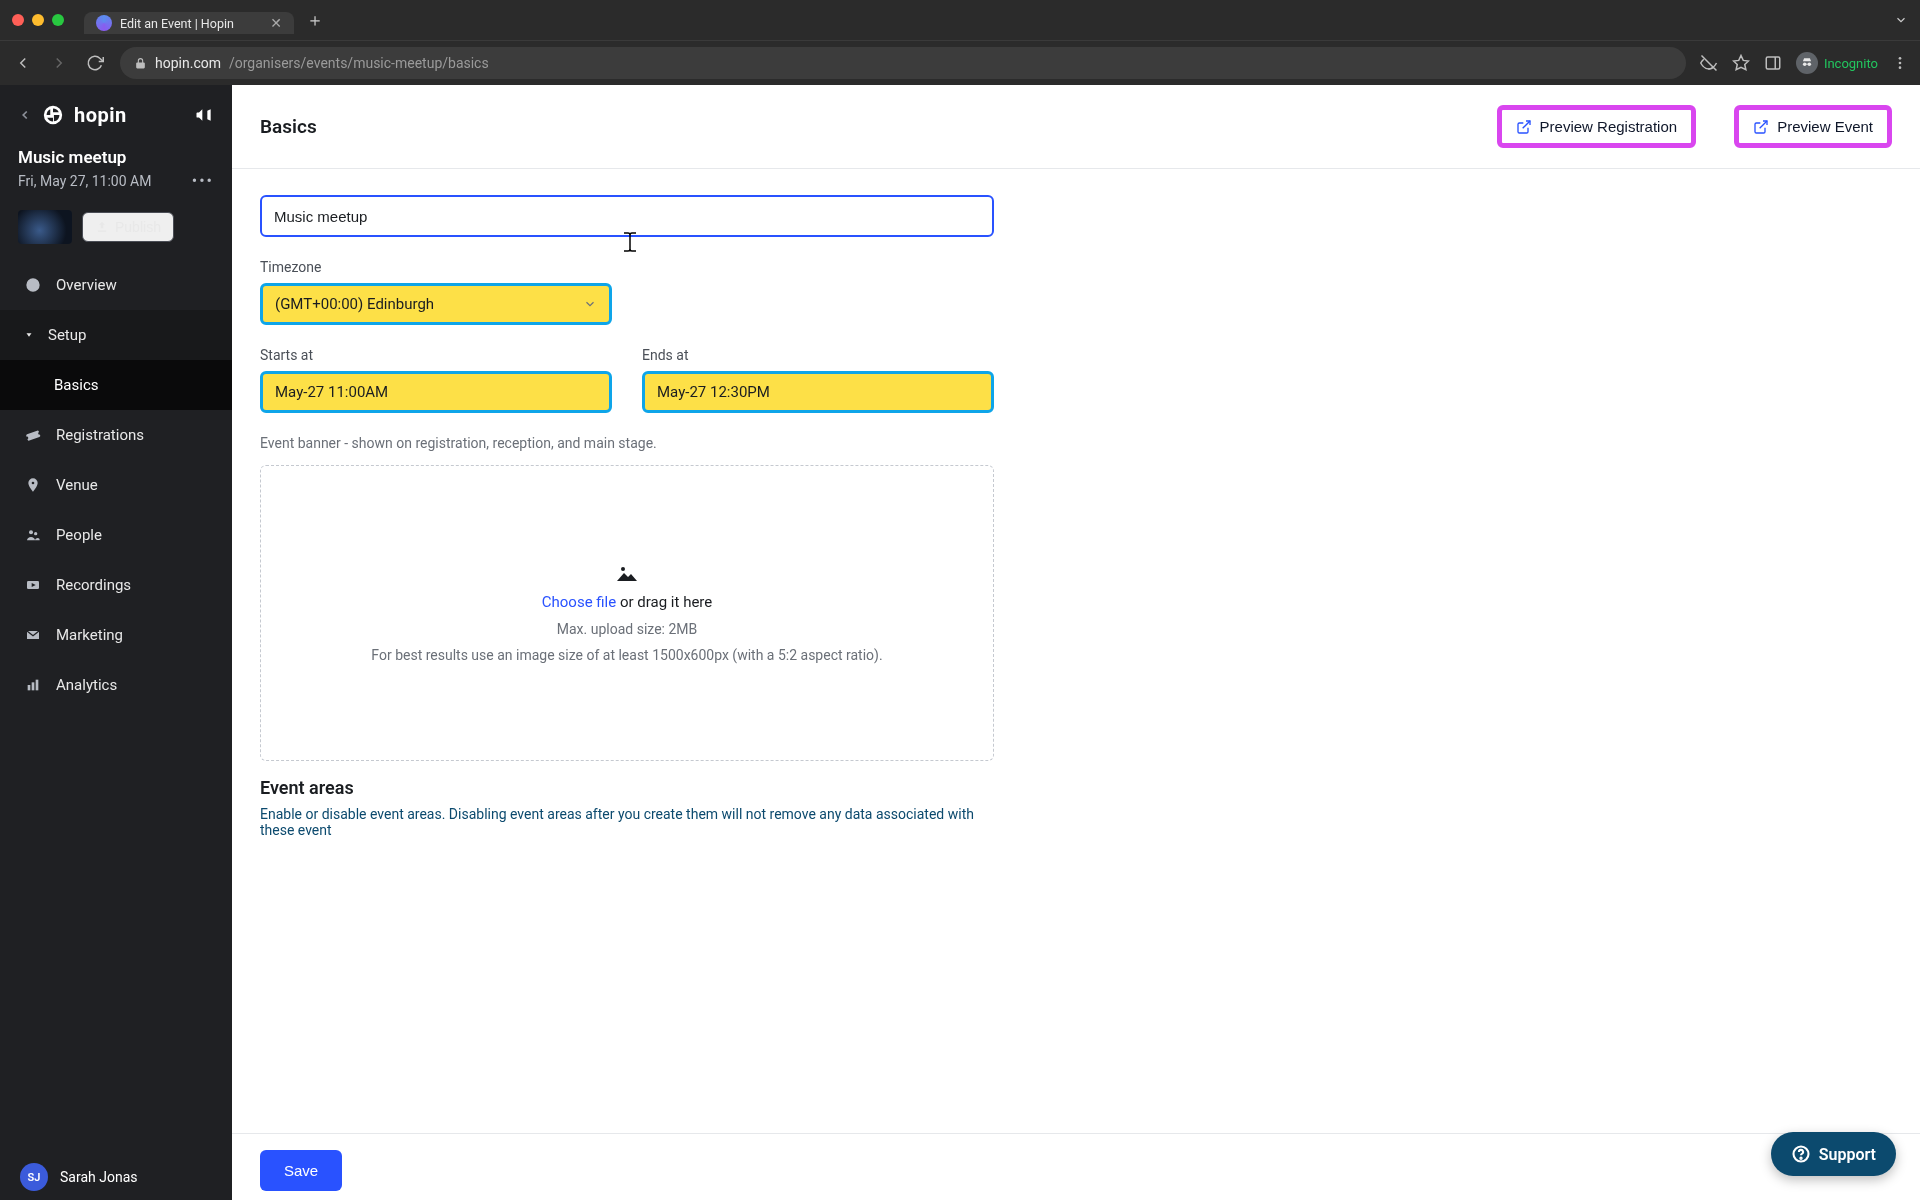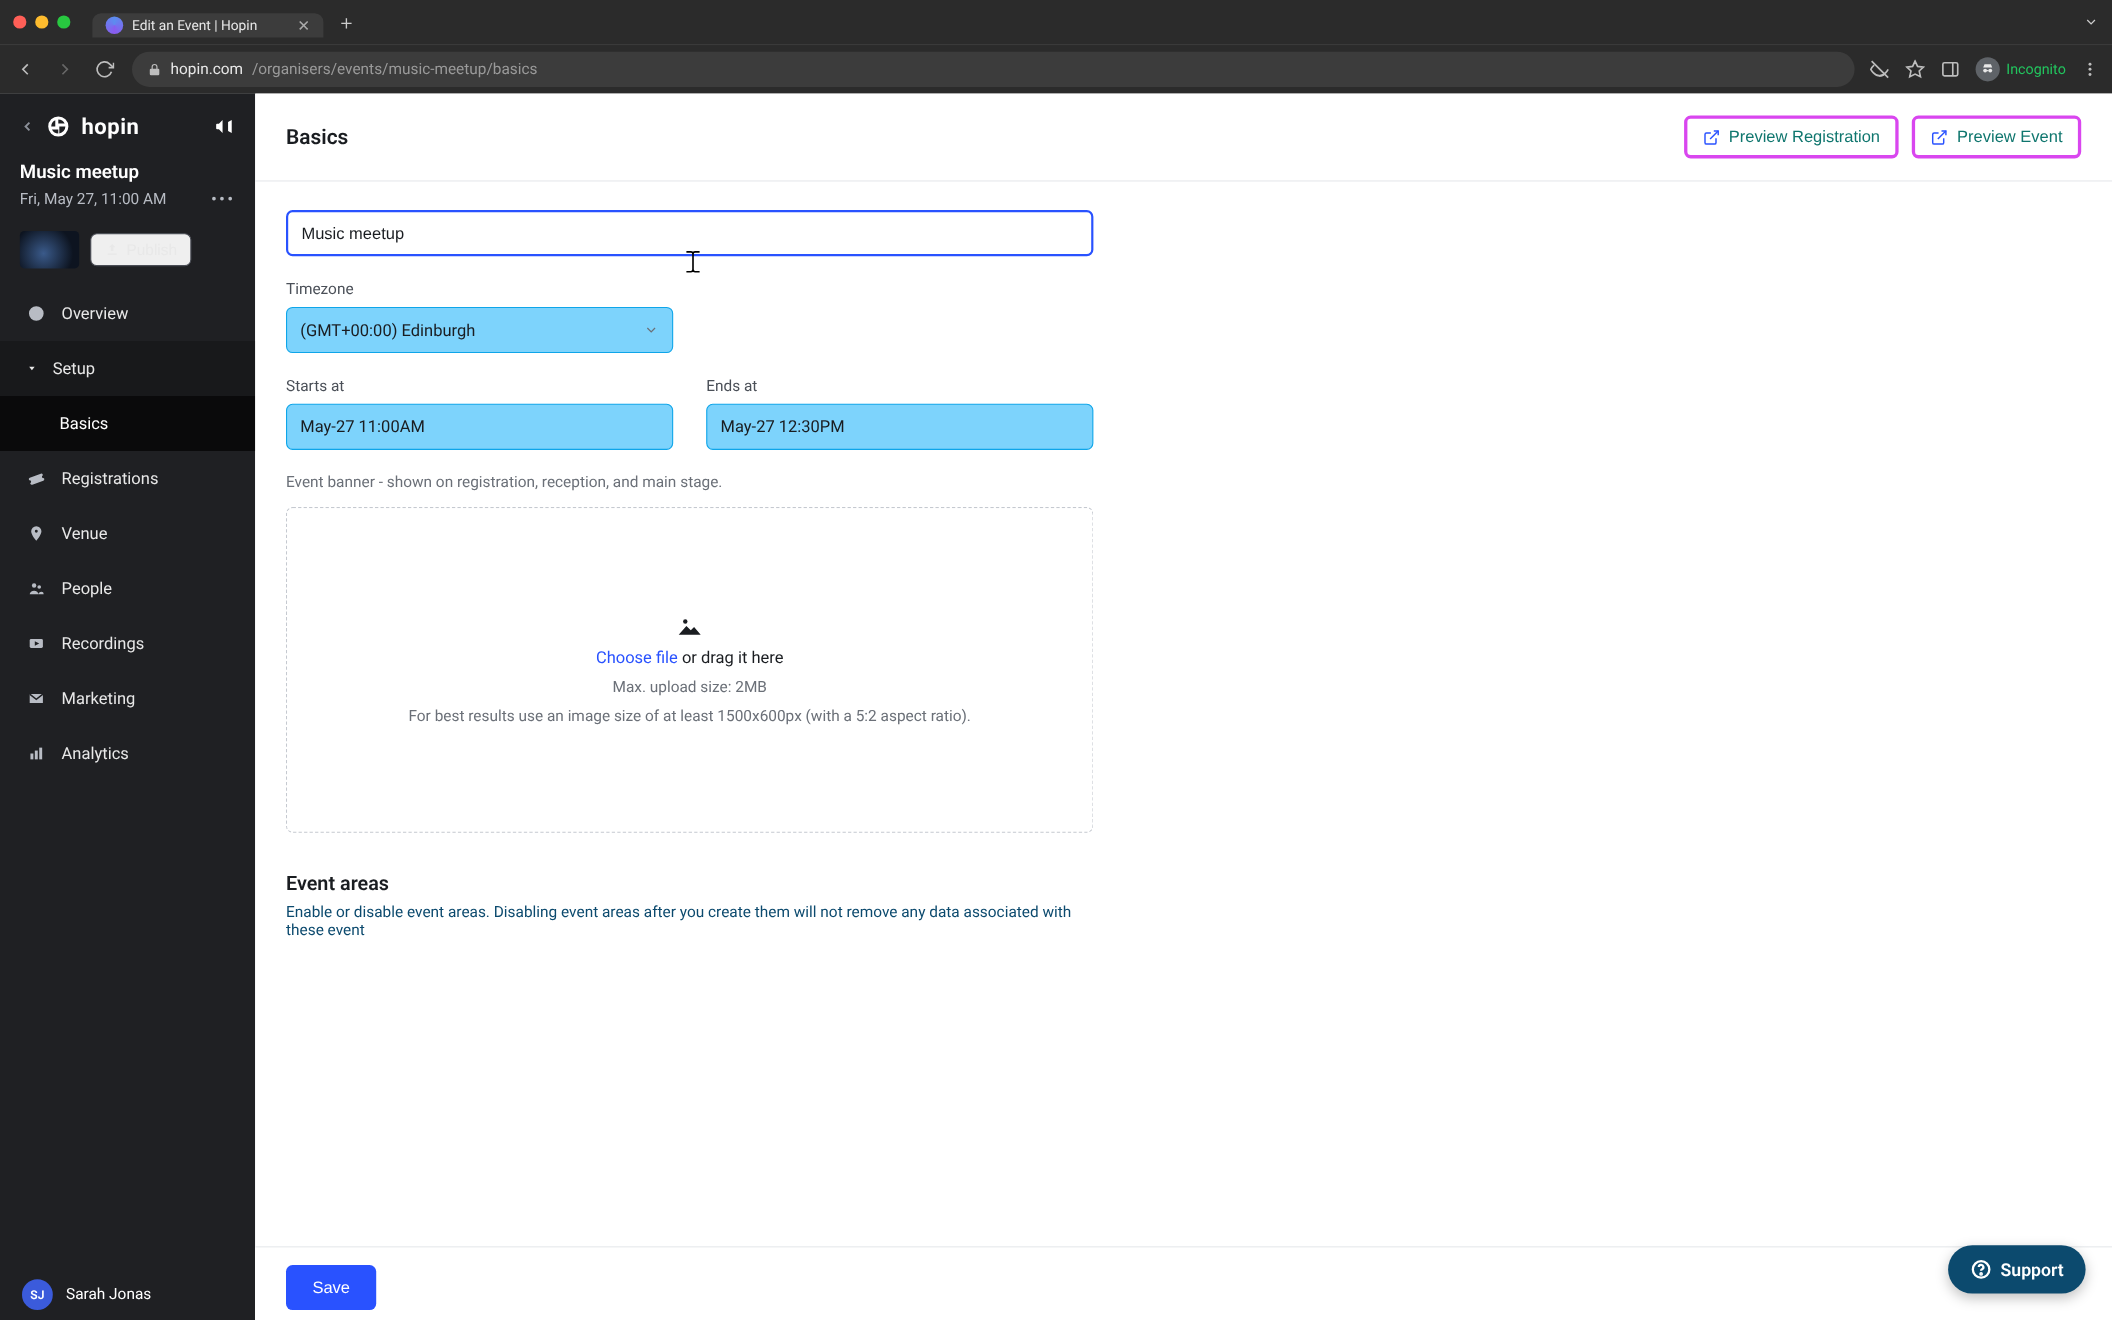--- a/index.html
+++ b/index.html
@@ -55,41 +55,41 @@
 .sub-item { padding: 16px 24px 16px 54px; font-size:15px; background:#0a0a0b; cursor:pointer; }
 .sb-user { margin-top:auto; display:flex; align-items:center; gap:12px; padding:16px 20px; }
 .avatar { width:28px; height:28px; border-radius:50%; background:#3b5bdb; display:flex; align-items:center; justify-content:center; font-size:11px; font-weight:600; }
 .user-name { font-size:14px; }
 
 
 .main { flex:1; background:#fff; display:flex; flex-direction:column; }
 .page-header { display:flex; align-items:center; justify-content:space-between; padding: 20px 28px; border-bottom:1px solid #e6e8eb; }
 .page-title { font-size:19px; font-weight:600; color:#1a1d21; }
 .hdr-actions { display:flex; gap:12px; }
-.hdr-btn { display:flex; align-items:center; gap:8px; border:3px solid #d946ef; border-radius:6px; padding:8px 14px; color:#0f766e; font-size:15px; cursor:pointer; background:#fff; }
+.hdr-btn { display:flex; align-items:center; gap:8px; border:5px solid #d946ef; border-radius:6px; padding:8px 14px; color:#0f172a; font-size:15px; cursor:pointer; background:#fff;margin-left:26px; }
 .hdr-btn svg { stroke:#2952ff; }
 
 .content { flex:1; overflow:auto; padding: 26px 28px 0; position:relative; }
 .field { margin-bottom: 22px; }
 .field-label { font-size:14px; color:#4b5058; margin-bottom:8px; display:block; }
 .text-input { width:734px; height:42px; border:2px solid #2952ff; border-radius:6px; padding:0 12px; font-size:15px; color:#1a1d21; outline:none; }
-.select-box, .plain-input { height:42px; border:1px solid #0ea5e9; border-radius:6px; padding:0 12px; font-size:15px; color:#1a1d21; display:flex; align-items:center; background:#7dd3fc; }
+.select-box, .plain-input { height:42px; border:3px solid #0ea5e9; border-radius:6px; padding:0 12px; font-size:15px; color:#1a1d21; display:flex; align-items:center; background:#fde047; }
 .select-box { width:352px; justify-content:space-between; cursor:pointer; }
 .plain-input { width:352px; }
 .row-2 { display:flex; gap:30px; }
 .row-2 .field { flex:0 0 auto; }
 .helper { font-size:14px; color:#6b7078; margin-bottom:14px; }
 .dropzone { width:734px; height:296px; border:1px dashed #c5c9d0; border-radius:6px; display:flex; flex-direction:column; align-items:center; justify-content:center; gap:10px; text-align:right; cursor:pointer; }
 .dz-icon { font-size:22px; color:#1a1d21; }
 .dz-line1 { font-size:15px; color:#1a1d21; }
 .dz-link { color:#2952ff; }
 .dz-line2 { font-size:14px; color:#6b7078; }
 .dz-line3 { font-size:14px; color:#6b7078; }
 
-.section-title { font-size:18px; font-weight:600; color:#1a1d21; margin-top:36px; margin-bottom:8px; }
+.section-title { font-size:18px; font-weight:600; color:#1a1d21; margin-top:16px; margin-bottom:8px; }
 .section-desc { font-size:14px; color:#0c4a6e; margin-bottom:20px; width:734px; }
 
 .footer-bar { border-top:1px solid #e6e8eb; padding:16px 28px; background:#fff; }
 .btn-primary { background:#2952ff; color:#fff; border:none; border-radius:6px; padding:12px 24px; font-size:15px; cursor:pointer; }
 
 .support-fab { position:fixed; right:24px; bottom:24px; background:#0c4a6e; color:#fff; border-radius:28px; padding:12px 20px; display:flex; align-items:center; gap:8px; font-size:16px; font-weight:600; cursor:pointer; box-shadow:0 4px 12px rgba(0,0,0,0.25); }
 svg { display:block; }
 </style>
 </head>
 <body>

